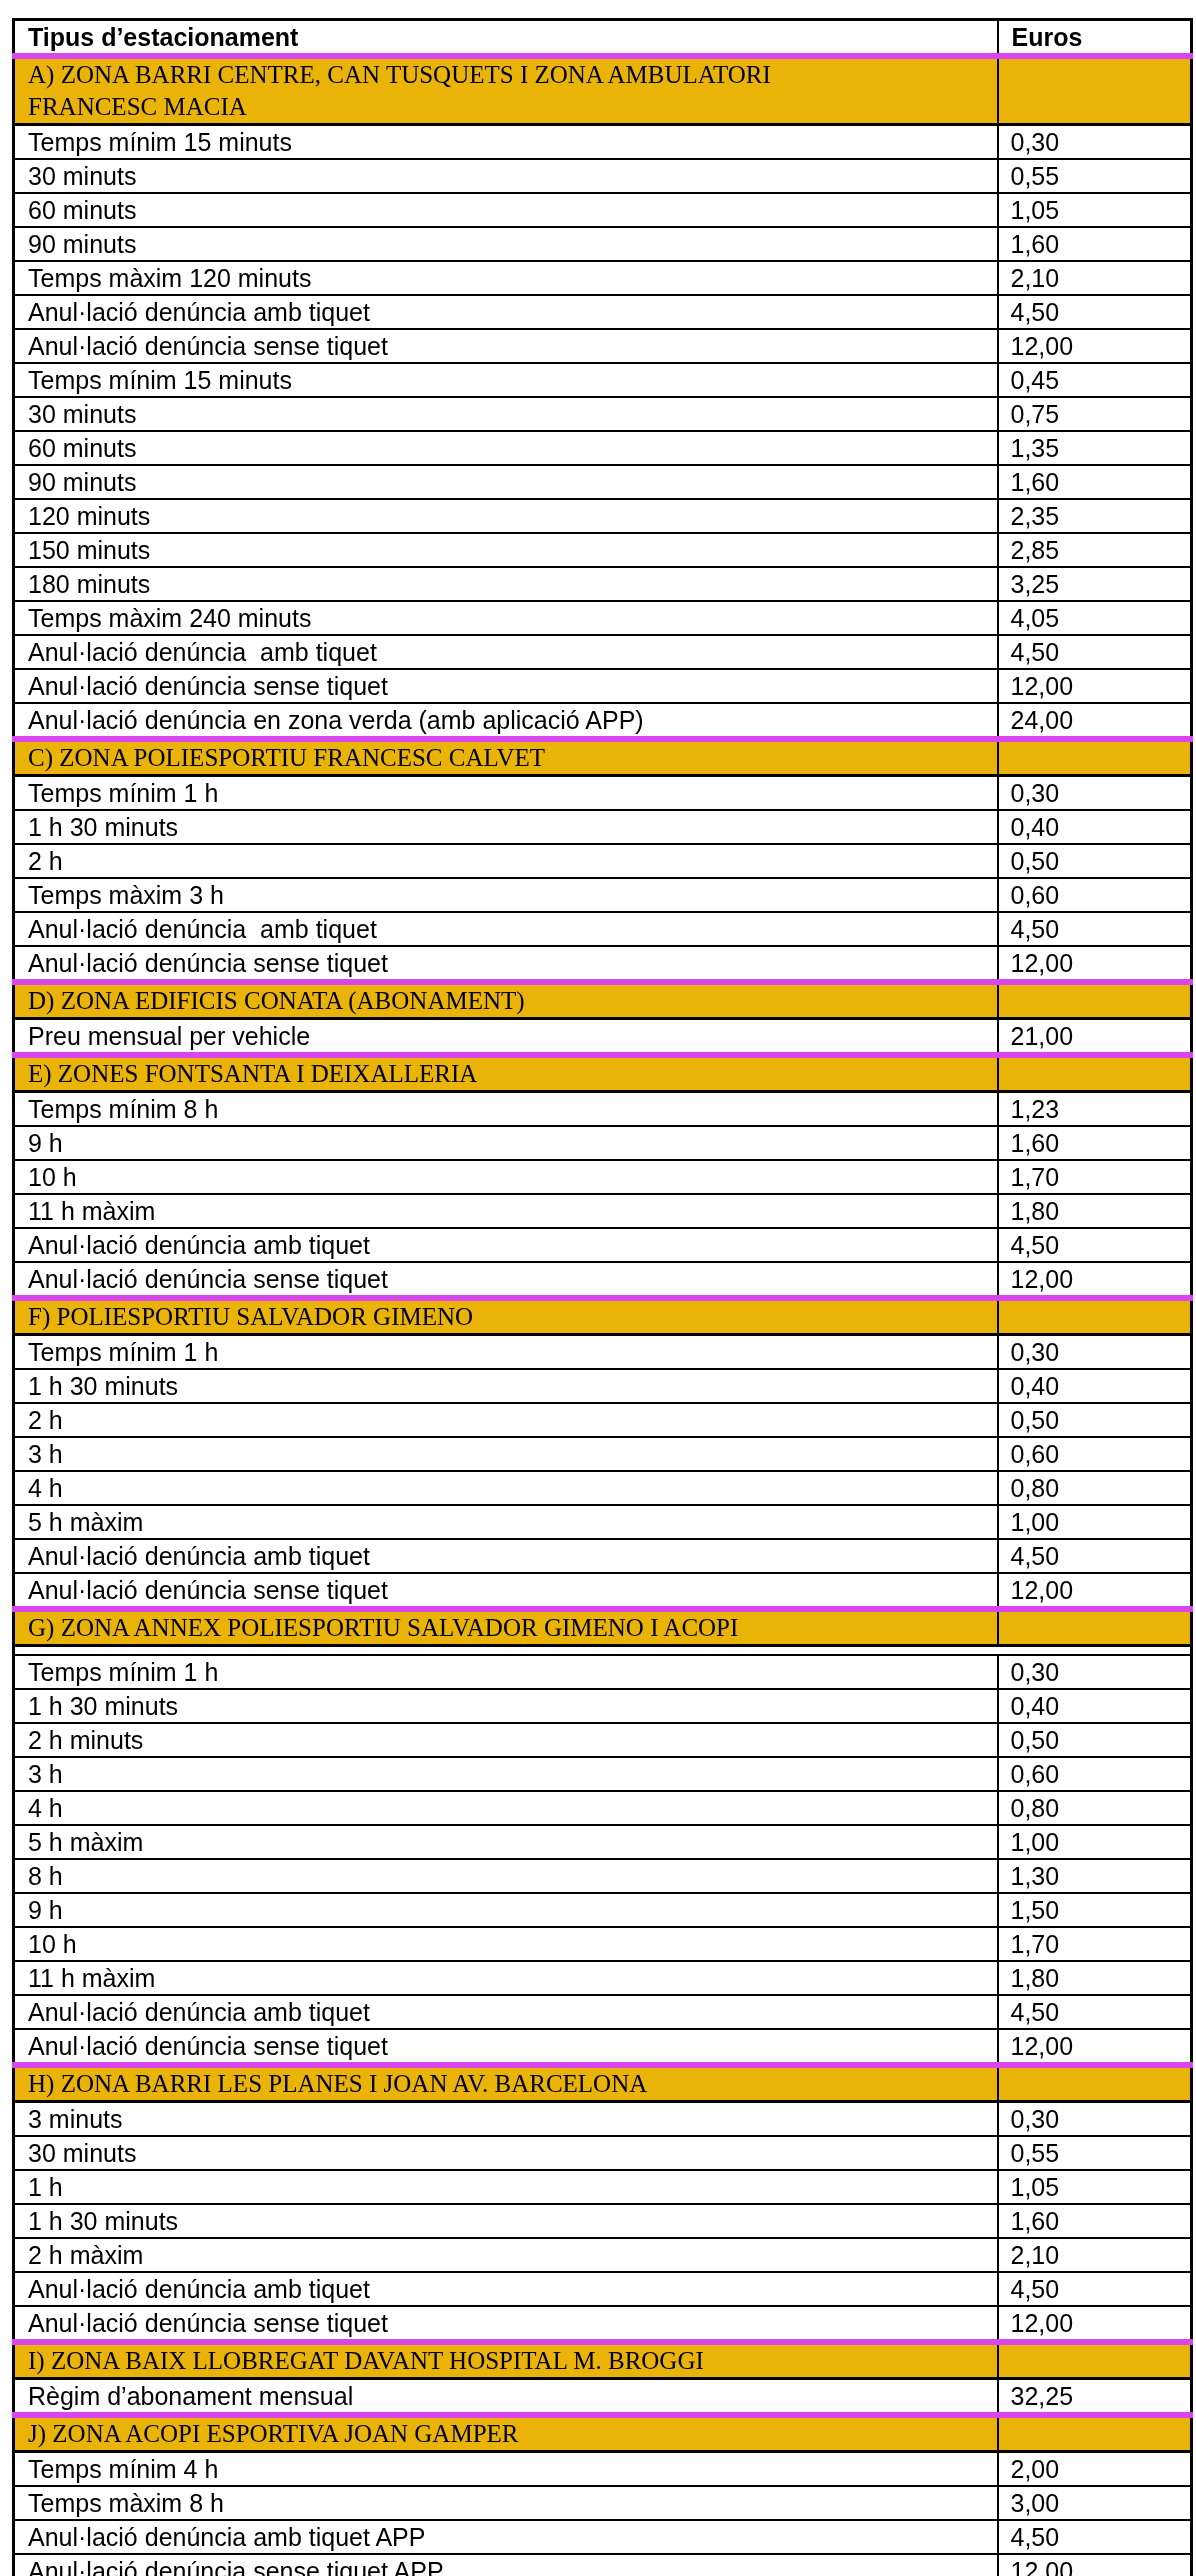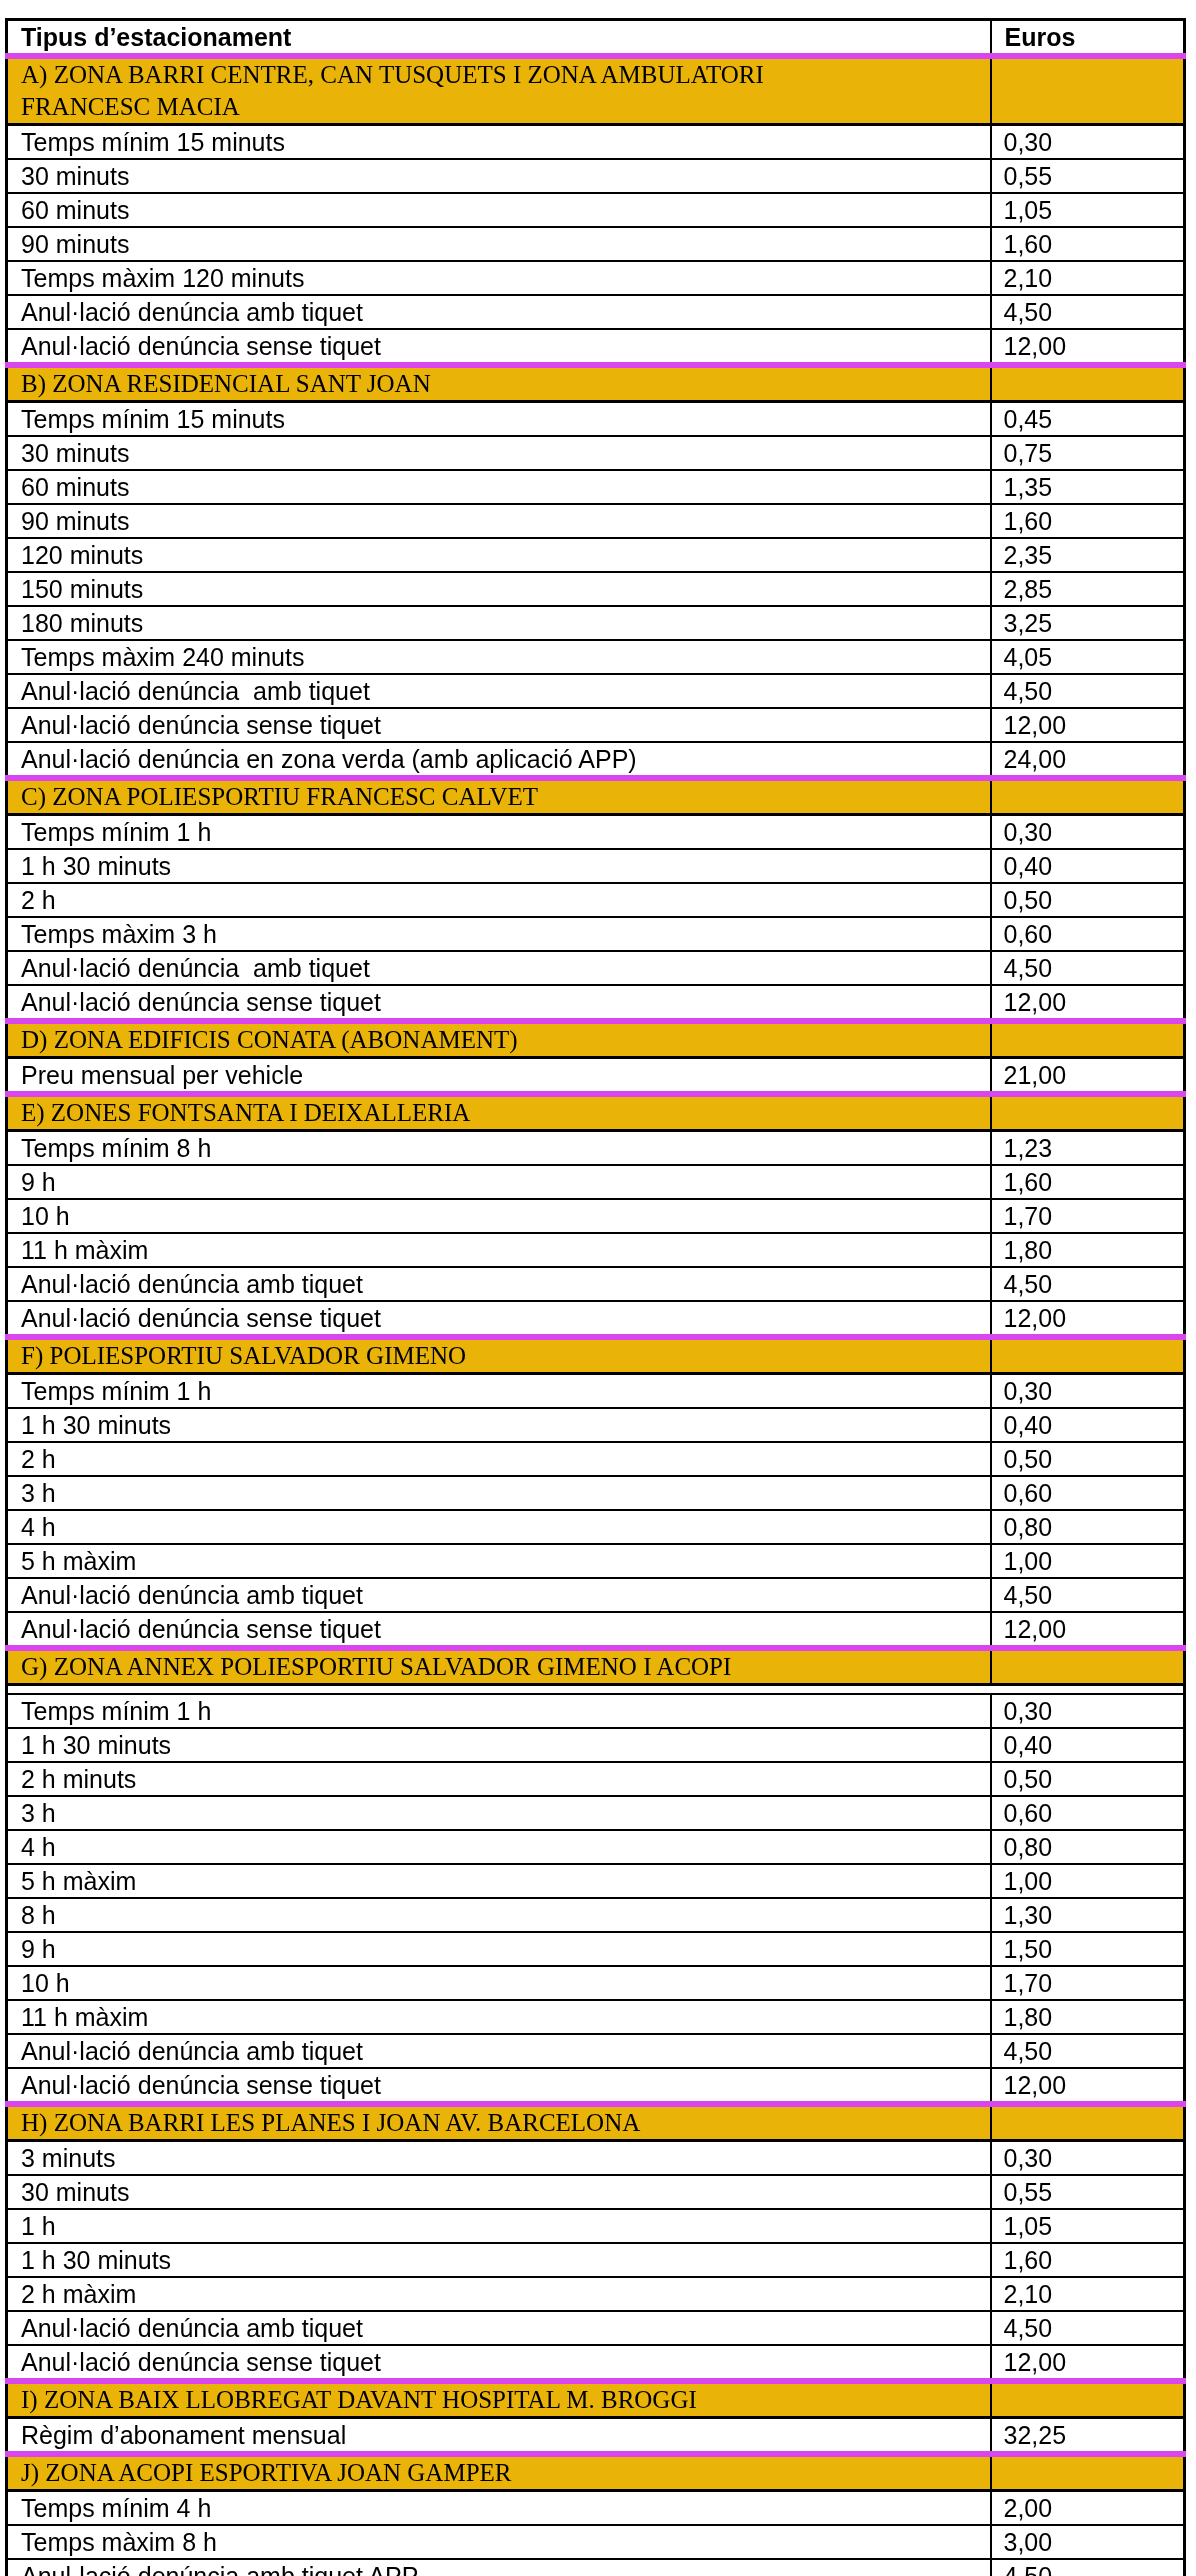--- a/index.html
+++ b/index.html
@@ -11,21 +11,21 @@
   body {
     font-family: "Liberation Sans", "DejaVu Sans", sans-serif;
     color: #000000;
     -webkit-font-smoothing: antialiased;
   }
   .page {
     width: 1197px;
     height: 2576px;
     background: #ffffff;
     box-sizing: border-box;
-    padding: 18px 10px 25px 5px;
+    padding: 18px 10px 25px 12px;
   }
   table.tariff {
     border-collapse: collapse;
     table-layout: fixed;
     width: 1179px;
     border: 3px solid #000000;
   }
   col.c-label { width: 984px; }
   col.c-value { width: 194px; }
   td, th {
@@ -105,24 +105,20 @@
           <td class="value-cell">2,10</td>
         </tr>
         <tr>
           <td>Anul·lació denúncia amb tiquet</td>
           <td class="value-cell">4,50</td>
         </tr>
         <tr>
           <td>Anul·lació denúncia sense tiquet</td>
           <td class="value-cell">12,00</td>
         </tr>
-        <tr class="section-row">
-          <td>B) ZONA RESIDENCIAL SANT JOAN</td>
-          <td></td>
-        </tr>
         <tr>
           <td>Temps mínim 15 minuts</td>
           <td class="value-cell">0,45</td>
         </tr>
         <tr>
           <td>30 minuts</td>
           <td class="value-cell">0,75</td>
         </tr>
         <tr>
           <td>60 minuts</td>

